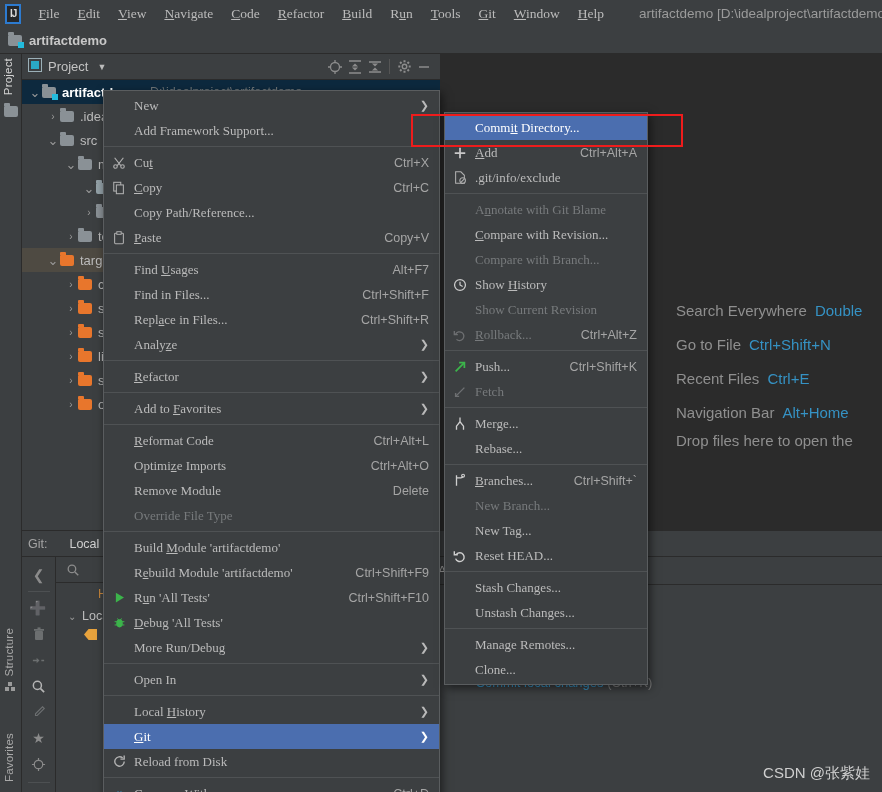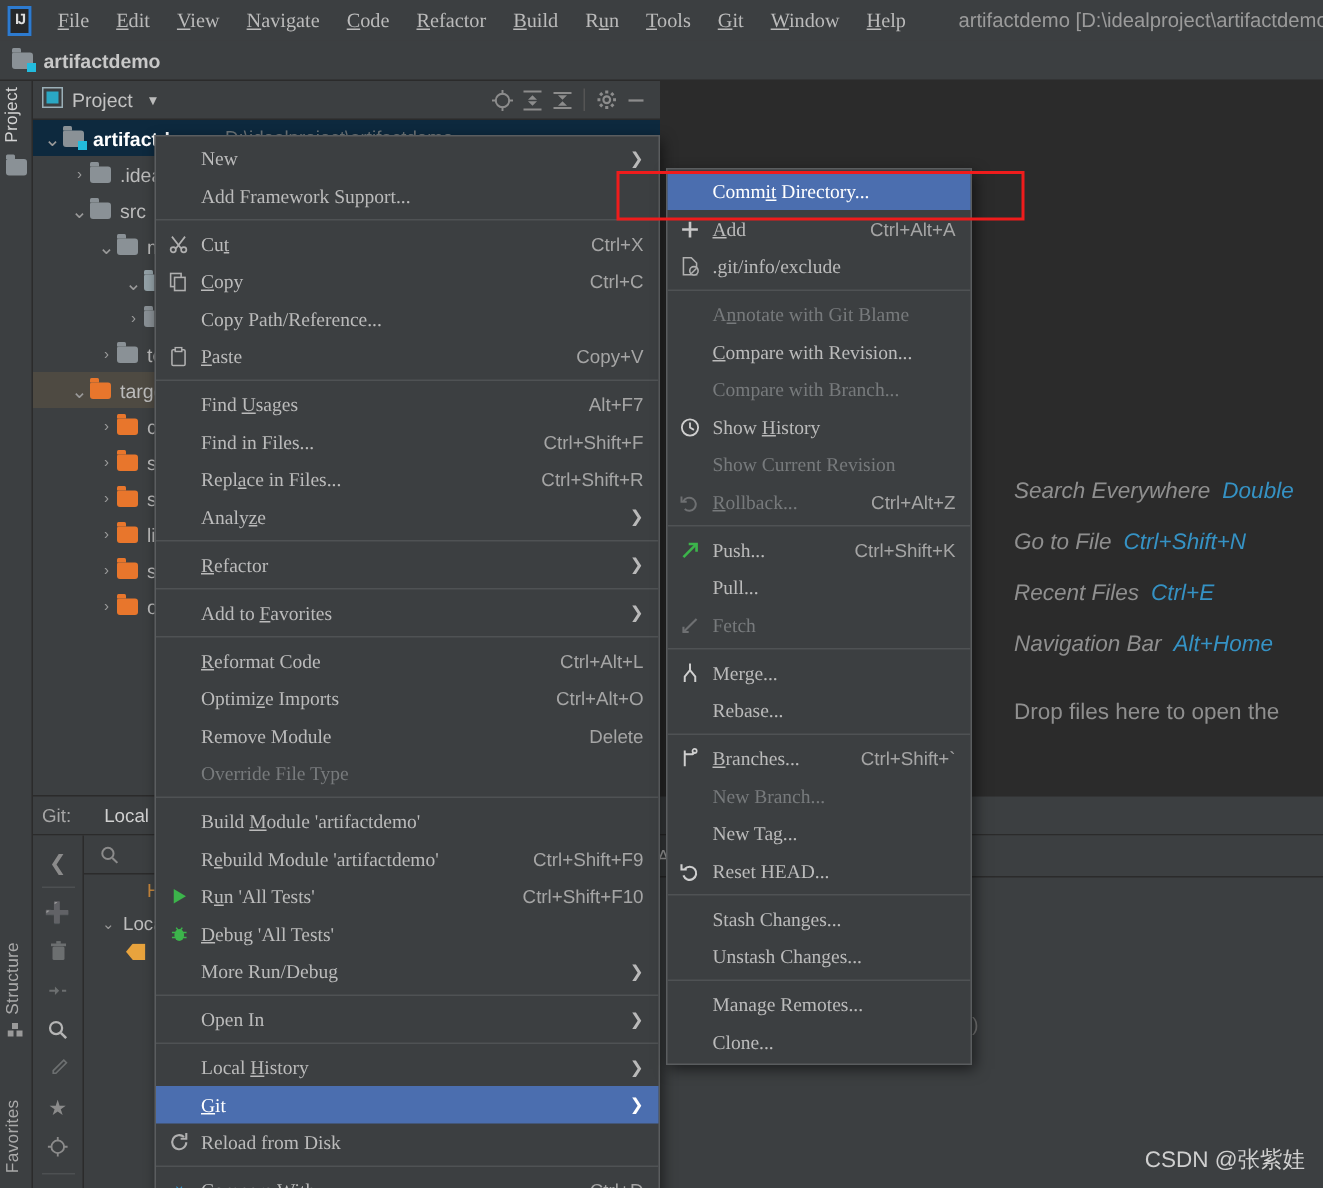--- a/index.html
+++ b/index.html
@@ -101,21 +101,21 @@
   .trow .nm { margin-left: 6px; }
   .trow.selected .nm { color: #ffffff; font-weight: bold; }
   .trow .pathhint { color: #6e7578; margin-left: 10px; font-weight: normal; font-size: 12.5px; }
 
   
   .emptyarea {
     position: absolute; left: 440px; top: 54px; width: 442px; height: 476px;
     background: #2b2b2b;
   }
   .hintlist { position: absolute; left: 236px; top: 248px; }
-  .hintrow { height: 34px; display: flex; align-items: flex-end; white-space: nowrap; font-style: italic; }
+  .hintrow { height: 34px; display: flex; align-items: flex-start; white-space: nowrap; }
   .hintrow .lbl { color: #8f8f8f; font-size: 15px; }
   .hintrow .key { color: #3592c4; font-size: 15px; margin-left: 8px; }
   .hintdrop { color: #8f8f8f; font-size: 15px; white-space: nowrap; }
 
   
   .gitwin {
     position: absolute; left: 22px; top: 530px; width: 860px; height: 262px;
     background: #3c3f41; border-top: 1px solid #2b2b2b;
   }
   .gittabbar {
@@ -376,21 +376,21 @@
         </div>
         <div class="hintrow">
           <span class="lbl">Recent Files</span>
           <span class="key">Ctrl+E</span>
         </div>
         <div class="hintrow">
           <span class="lbl">Navigation Bar</span>
           <span class="key">Alt+Home</span>
         </div>
       </div>
-    <div class="hintdrop" style="position:absolute;left:236px;top:412px;">Drop files here to open the</div>
+    <div class="hintdrop" style="position:absolute;left:236px;top:378px;">Drop files here to open the</div>
   </div>
 
   <div class="gitwin">
     <div class="gittabbar">
       <span class="ttl">Git:</span>
       <span class="tabsel">Local C</span>
     </div>
     <div class="gitbody">
       <div class="gitsidebar">
         <div class="gicon">❮</div>
@@ -690,23 +690,20 @@
       <div class="mi">
         <span class="micon">
           <svg width="14" height="14" viewBox="0 0 16 16">
             <path d="M3 13L13 3" stroke="#3cb44b" stroke-width="2"></path>
             <path d="M7 3h6v6" fill="none" stroke="#3cb44b" stroke-width="2"></path>
           </svg>
         </span>
         <span class="mlabel">Push...</span>
         <span class="shortcut">Ctrl+Shift+K</span>
       </div>
-      <div class="mi">
-        <span class="mlabel">Pull...</span>
-      </div>
       <div class="mi disabled">
         <span class="micon">
           <svg width="14" height="14" viewBox="0 0 16 16">
             <path d="M13 3L3 13" stroke="#6e7072" stroke-width="1.6"></path>
             <path d="M3 9v4h4" fill="none" stroke="#6e7072" stroke-width="1.6"></path>
           </svg>
         </span>
         <span class="mlabel">Fetch</span>
       </div>
       <div class="msep"></div>

